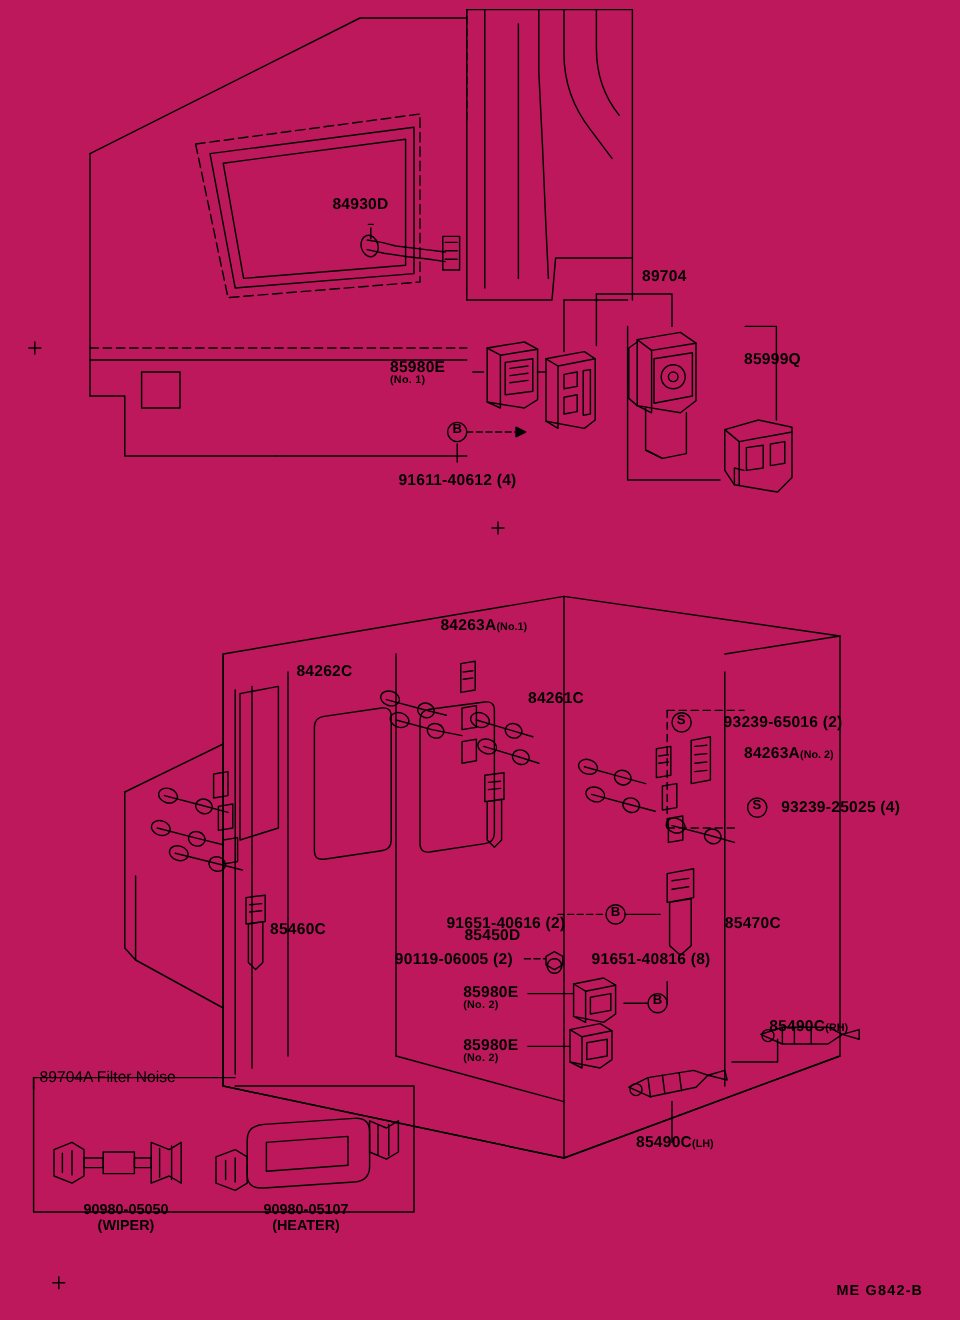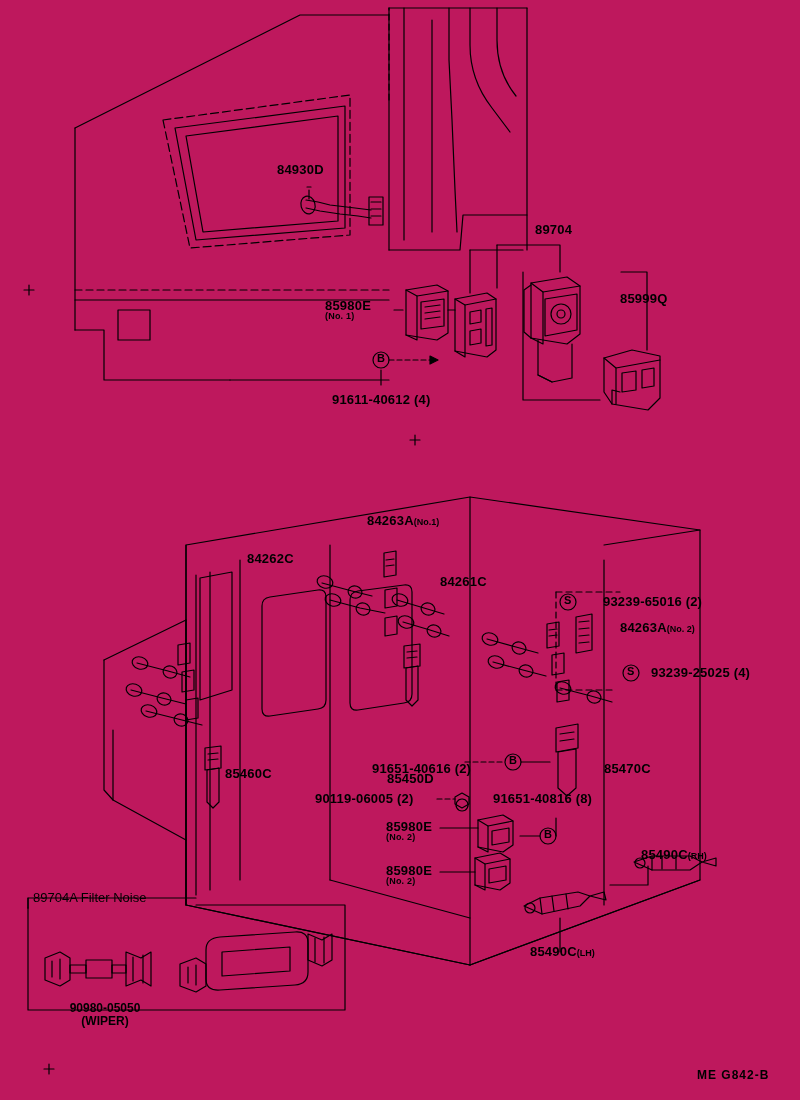--- a/index.html
+++ b/index.html
@@ -366,21 +366,21 @@
   <div class="lbl" style="left:651px; top:665px;">93239-25025 (4)</div>
 
   <div class="lbl" style="left:387px; top:759px;margin-top:12px;">85450D</div>
 
   <div class="lbl" style="left:604px; top:761px;">85470C</div>
 
   <div class="lbl" style="left:332px; top:761px;margin-left:40px;">91651-40616 (2)</div>
 
   <div class="lbl" style="left:225px; top:766px;">85460C</div>
 
-  <div class="lbl" style="left:315px; top:791px;">90119-06005 (2)</div>
+  <div class="lbl" style="left:329px; top:791px;">90119-06005 (2)</div>
 
   <div class="lbl" style="left:493px; top:791px;">91651-40816 (8)</div>
 
   <div class="lbl" style="left:386px; top:819px;">
     <span>85980E</span>
     <span class="sub2">(No. 2)</span>
   </div>
 
   <div class="lbl" style="left:386px; top:863px;">
     <span>85980E</span>
@@ -401,16 +401,20 @@
   <div class="lbl" style="left:509px; top:754px; font-size:11px;">B</div>
   <div class="lbl" style="left:544px; top:828px; font-size:11px;">B</div>
 
   <div class="boxtitle" style="left:33px; top:890px;">89704A Filter Noise</div>
 
   <div class="cap" style="left:40px; top:1002px; width:130px;">
     <span>90980-05050</span><br>
     <span>(WIPER)</span>
   </div>
 
+  <div class="cap" style="left:185px; top:1002px; width:140px;">
+    <span>90980-05107</span><br>
+    <span>(HEATER)</span>
+  </div>
 
   <div class="sheetcode" style="left:697px; top:1068px;">ME G842-B</div>
 
 </div>
 
 </body></html>

